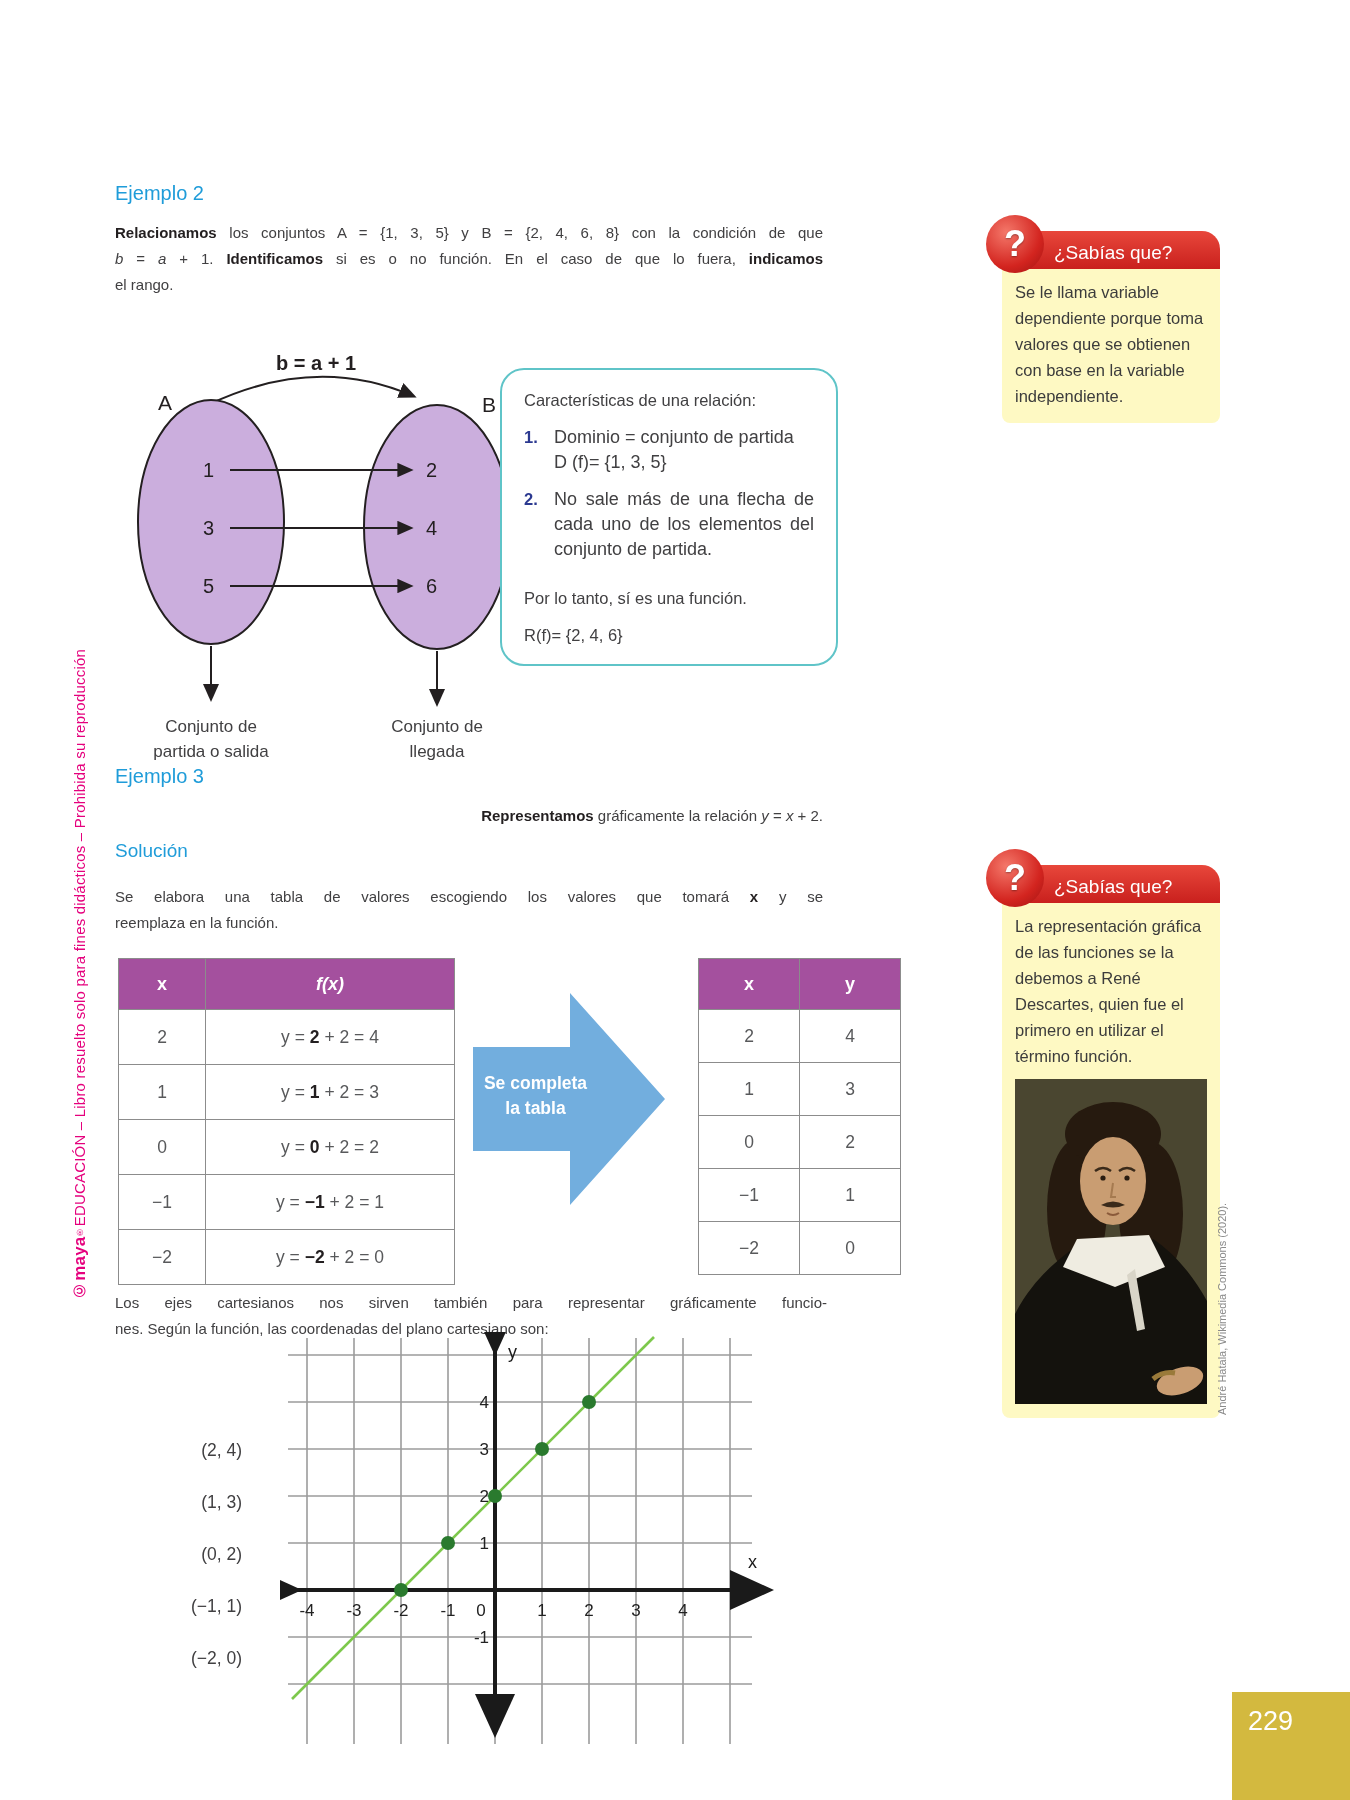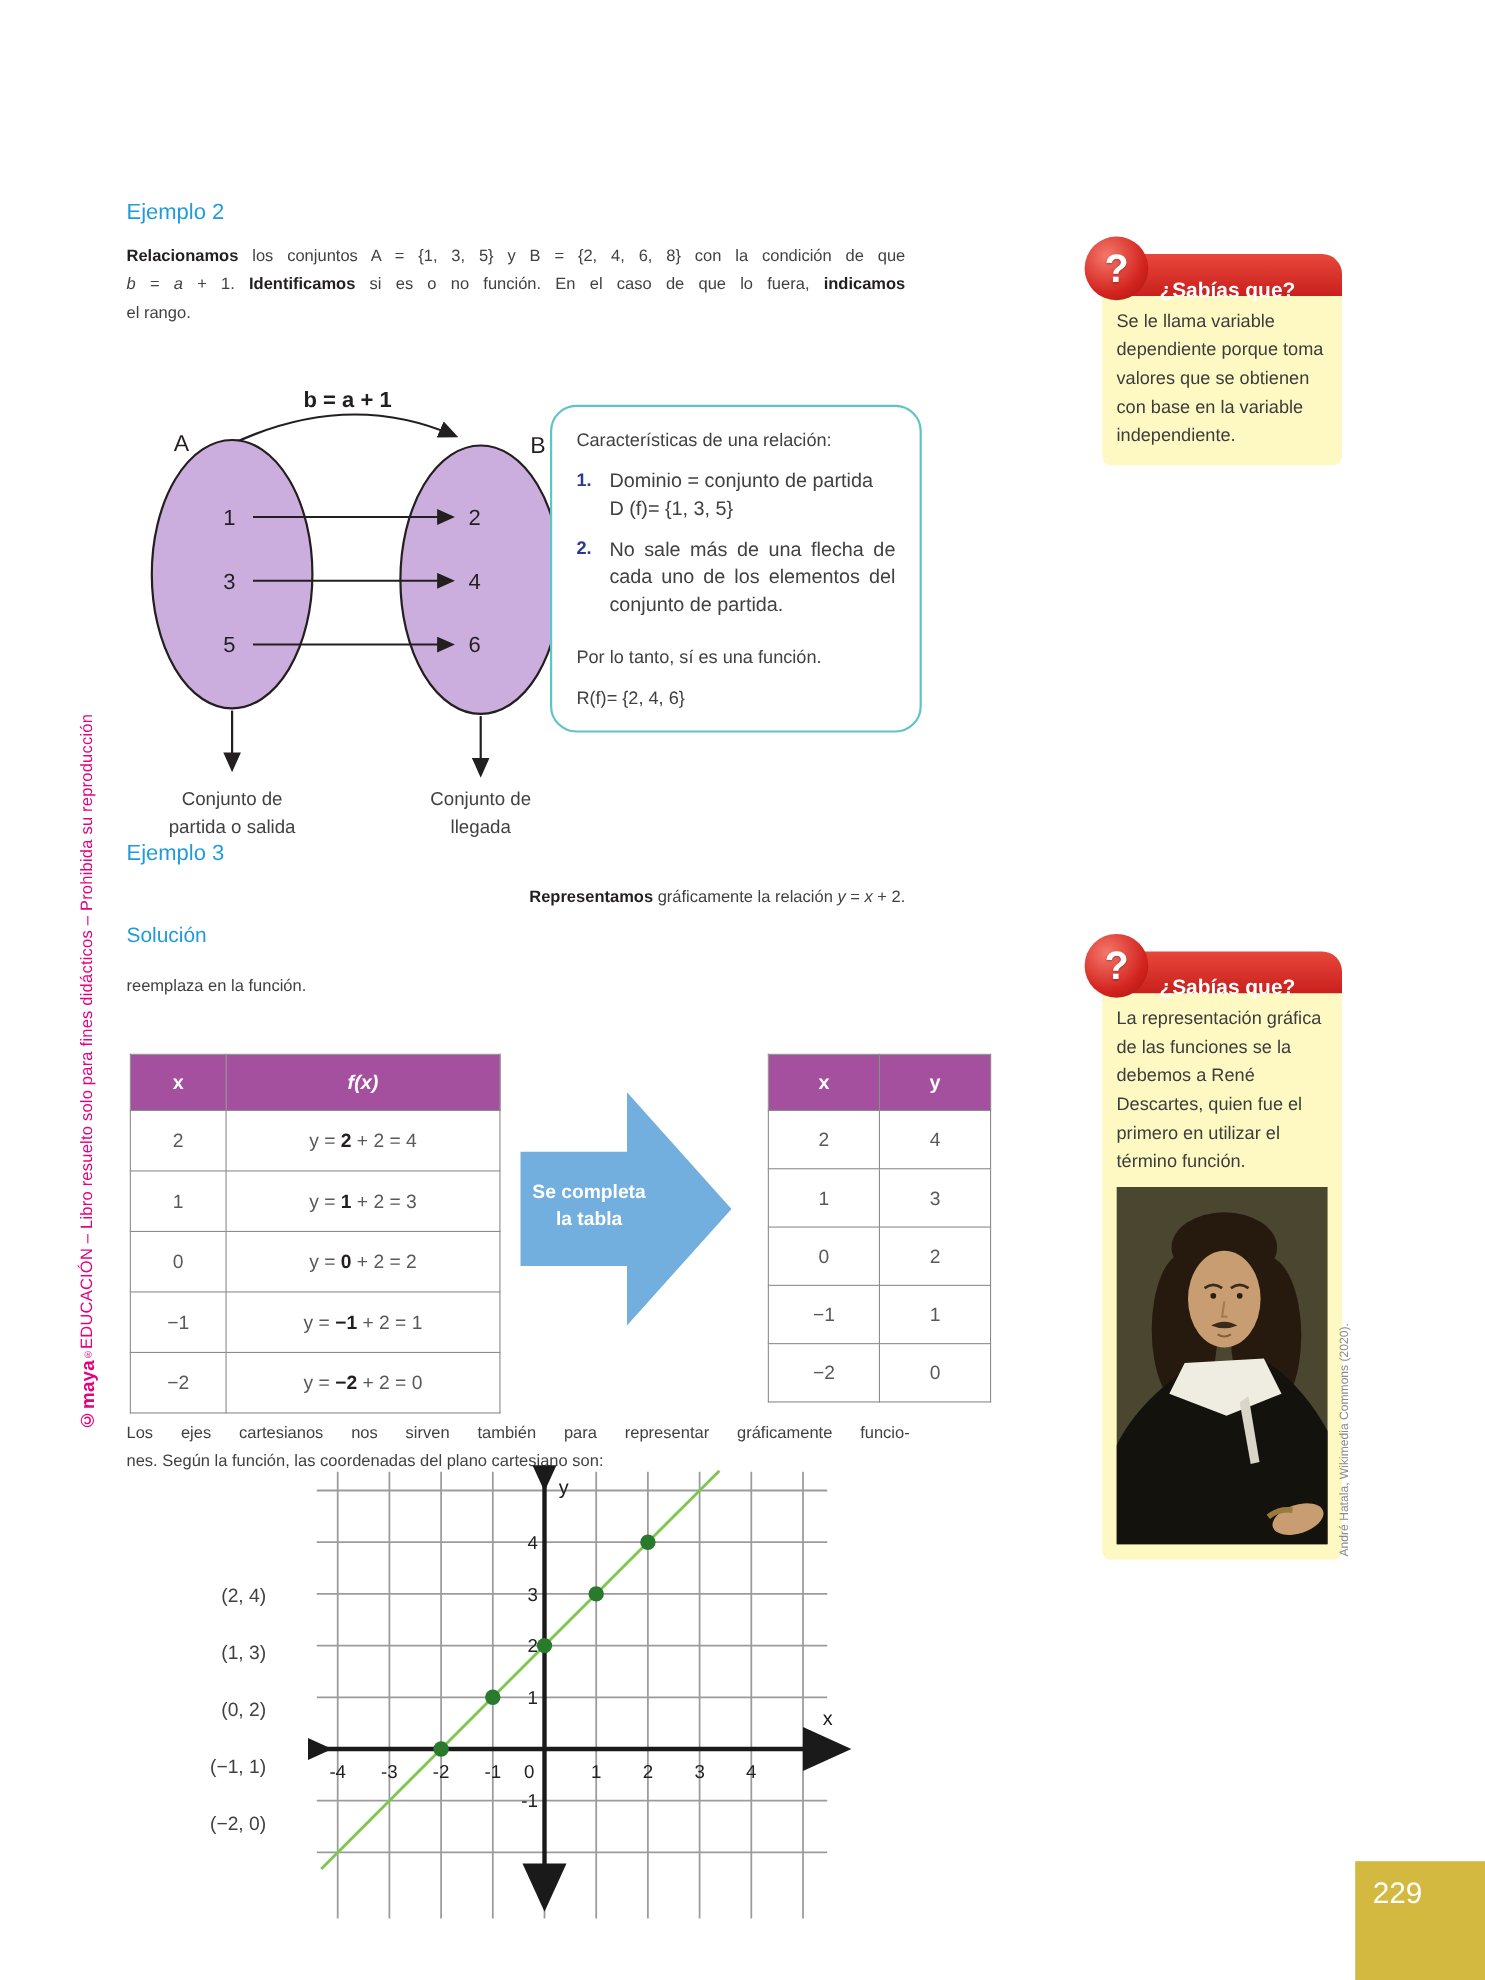--- a/index.html
+++ b/index.html
@@ -17,21 +17,21 @@
   .side-copy .reg{font-size:9px;}
   
   .feat-box{left:500px;top:368px;width:338px;border:2.5px solid #5fc4c8;border-radius:24px;background:#fff;padding:18px 22px 16px 22px;box-sizing:border-box;}
   .feat-box .line{font-size:16.5px;line-height:25px;color:#414042;}
   .feat-item{display:flex;margin-top:12px;}
   .feat-item .num{width:30px;flex:0 0 30px;color:#2b3990;font-weight:bold;font-size:16.5px;line-height:25px;}
   .feat-item .txt{flex:1;font-size:18px;line-height:25px;text-align:justify;}
   
   .sabias{width:218px;}
   .sabias .hdr{position:relative;height:38px;background:linear-gradient(180deg,#e8473b,#c9201d);border-radius:4px 18px 0 0;}
-  .sabias .hdr .ttl{position:absolute;left:52px;top:23px;color:#fff;font-weight:bold;font-size:19px;}
+  .sabias .hdr .ttl{position:absolute;left:52px;top:11px;color:#fff;font-weight:normal;font-size:19px;}
   .sabias .badge{position:absolute;left:-16px;top:-16px;width:58px;height:58px;border-radius:50%;background:radial-gradient(circle at 35% 30%,#f4786a,#d3241f 62%,#9f1412);display:flex;align-items:center;justify-content:center;color:#fff;font-size:36px;font-weight:bold;text-shadow:0 1px 2px rgba(0,0,0,.35);}
   .sabias .bod{background:#fef9c3;padding:10px 13px 14px 13px;font-size:16.5px;line-height:26px;color:#3c3c3c;border-radius:0 0 8px 8px;}
   
   table.vt{border-collapse:collapse;}
   table.vt th{background:#a4509e;color:#fff;font-size:18px;border:1.5px solid #8c8c8c;height:48px;}
   table.vt td{border:1.5px solid #8c8c8c;text-align:center;font-size:17.5px;color:#58595b;background:#fff;}
   .t1 td{height:52px;}
   .t2 td{height:50px;}
   
   .arrow-wrap{left:473px;top:993px;width:192px;height:212px;}
@@ -105,20 +105,21 @@
     <div class="ttl">¿Sabías que?</div>
   </div>
   <div class="bod">Se le llama variable dependiente porque toma valores que se obtienen con base en la variable independiente.</div>
 </div>
 
 <div class="abs heading" style="left:115px;top:765px;">Ejemplo 3</div>
 <div class="abs para" style="left:115px;top:803px;text-align:right;"><span class="b">Representamos</span><span> gráficamente la relación </span><span class="i">y</span><span> = </span><span class="i">x</span><span> + 2.</span></div>
 <div class="abs heading" style="left:115px;top:840px;font-size:19px;">Solución</div>
 
 <div class="abs para" style="left:115px;top:884px;">
+  <div class="jl"><span>Se elabora una tabla de valores escogiendo los valores que tomará </span><span class="b">x</span><span> y se</span></div>
   <div>reemplaza en la función.</div>
 </div>
 
 <table class="vt t1 abs" style="left:118px;top:958px;">
   <tbody>
       <tr>
     <th style="width:84px;">x</th>
     <th style="width:246px;" class="bi">f(x)</th>
   </tr>
   <tr>

